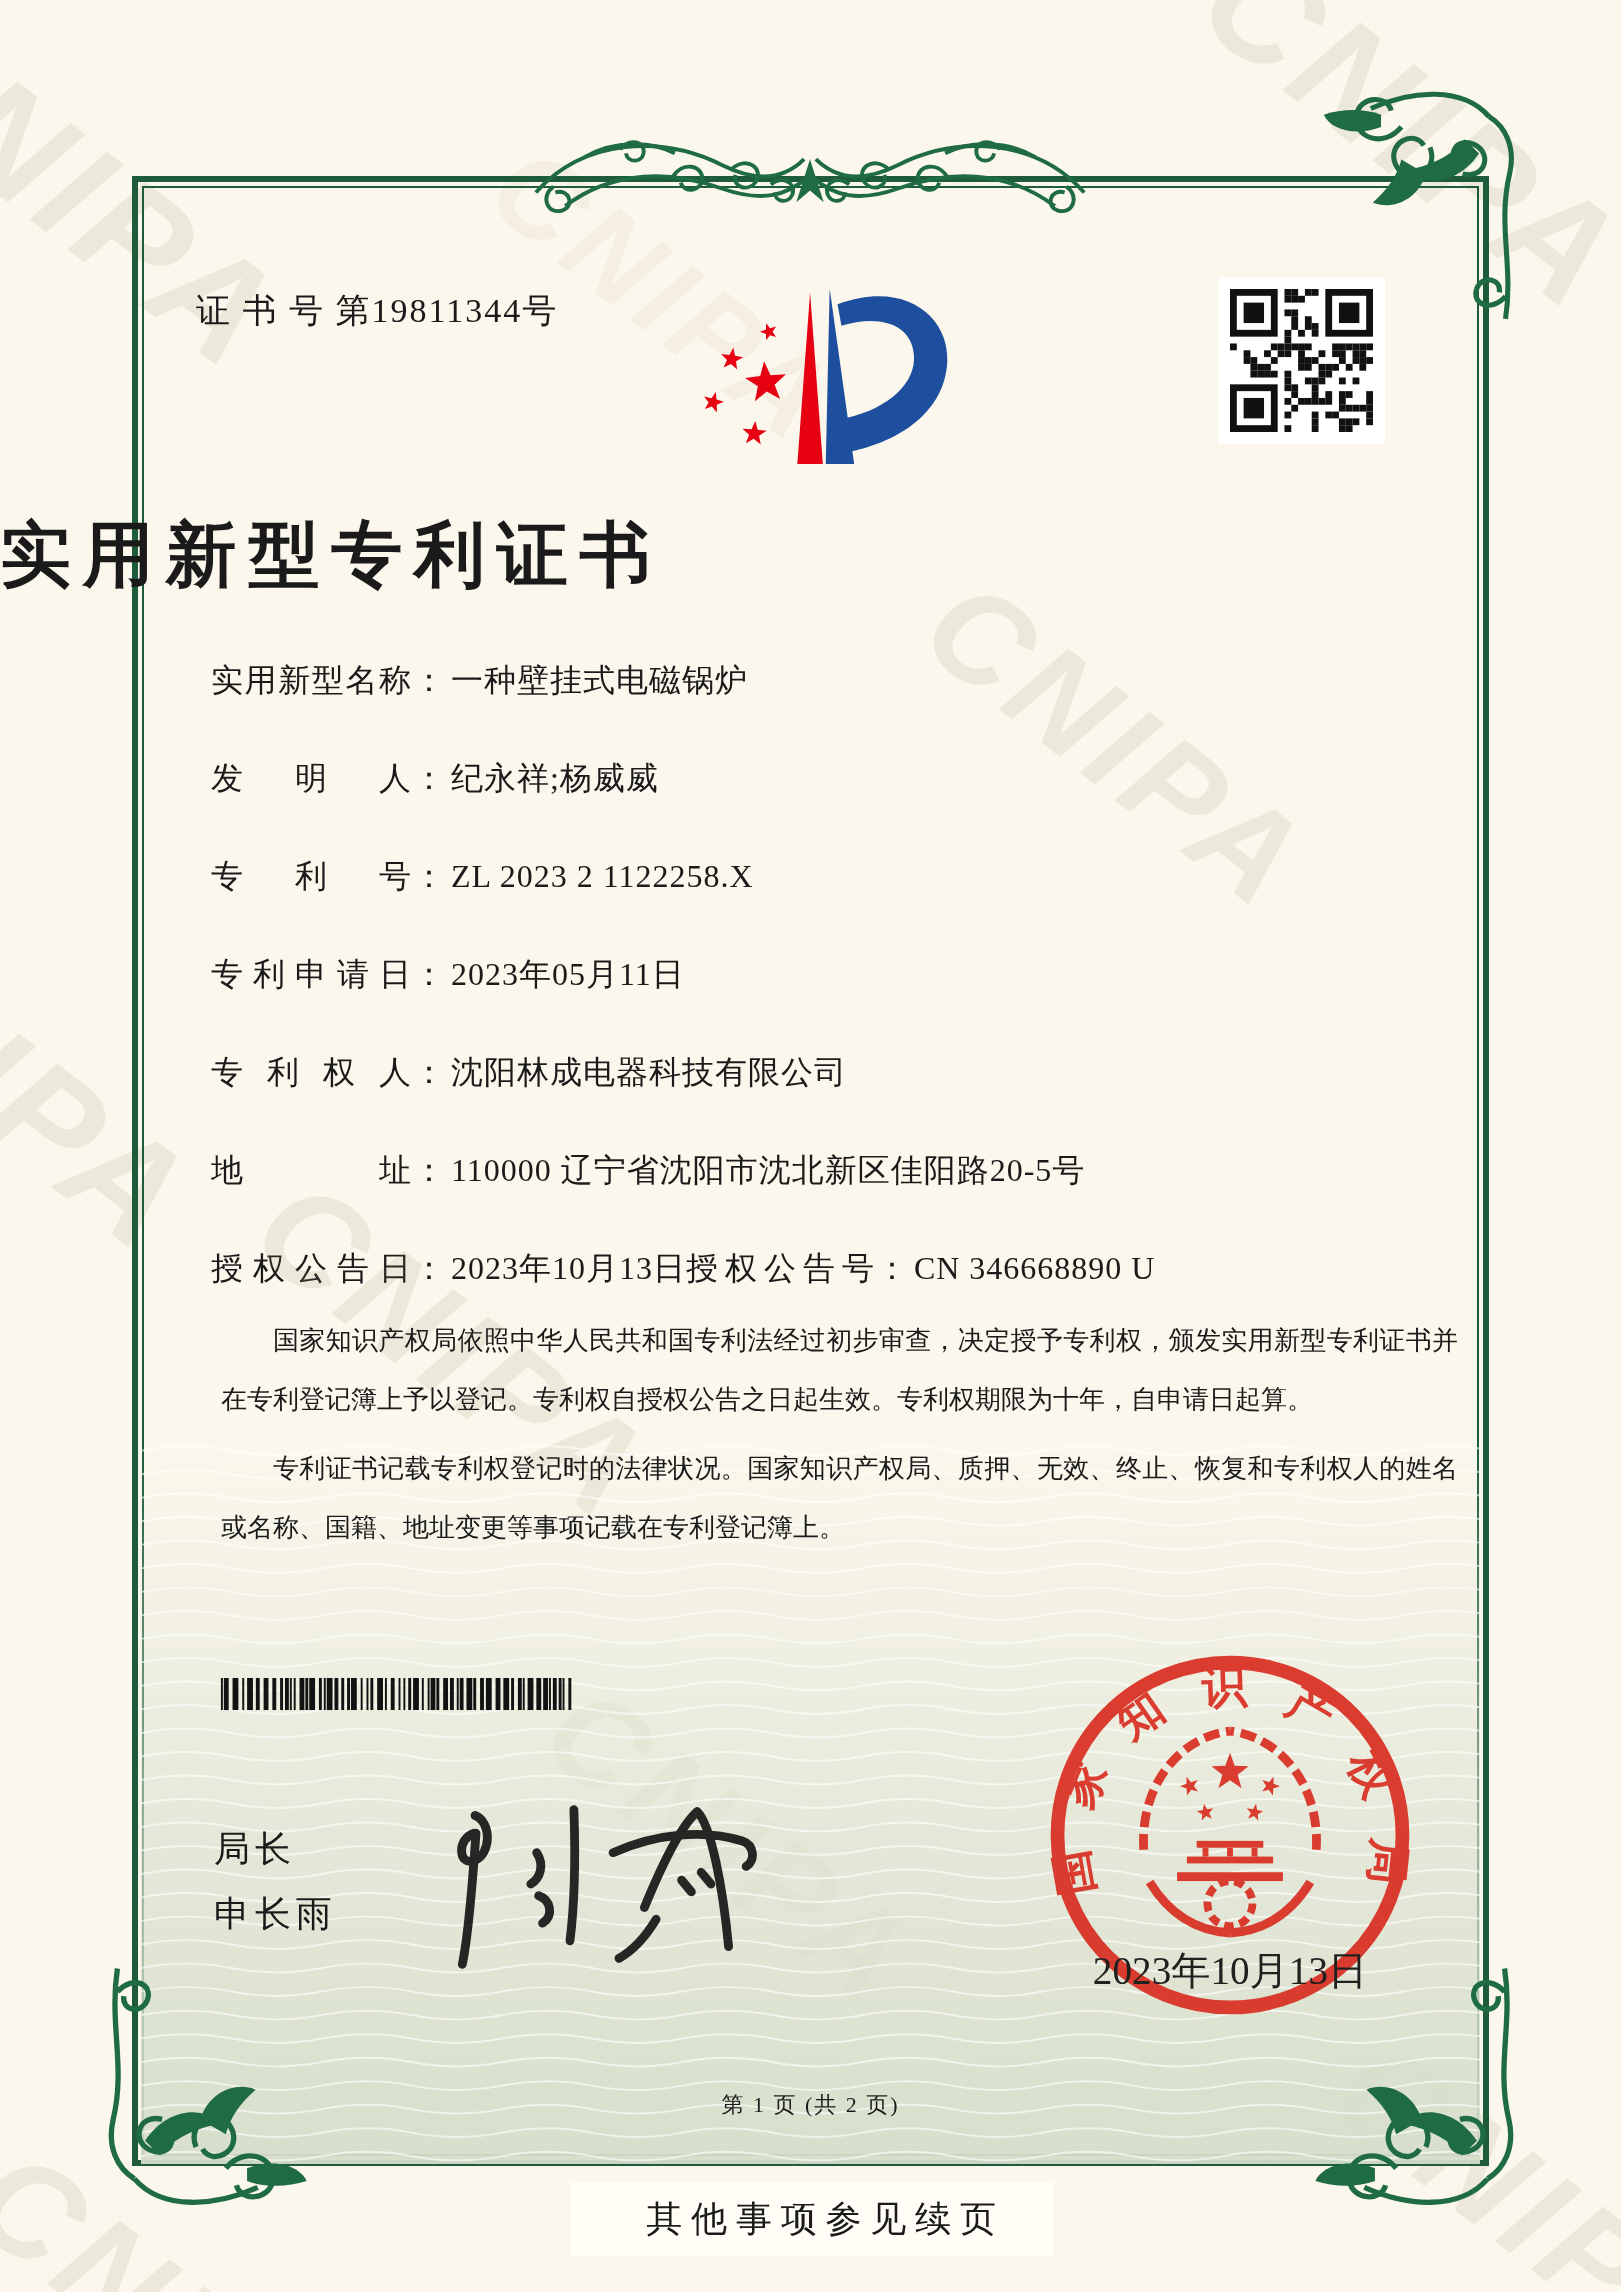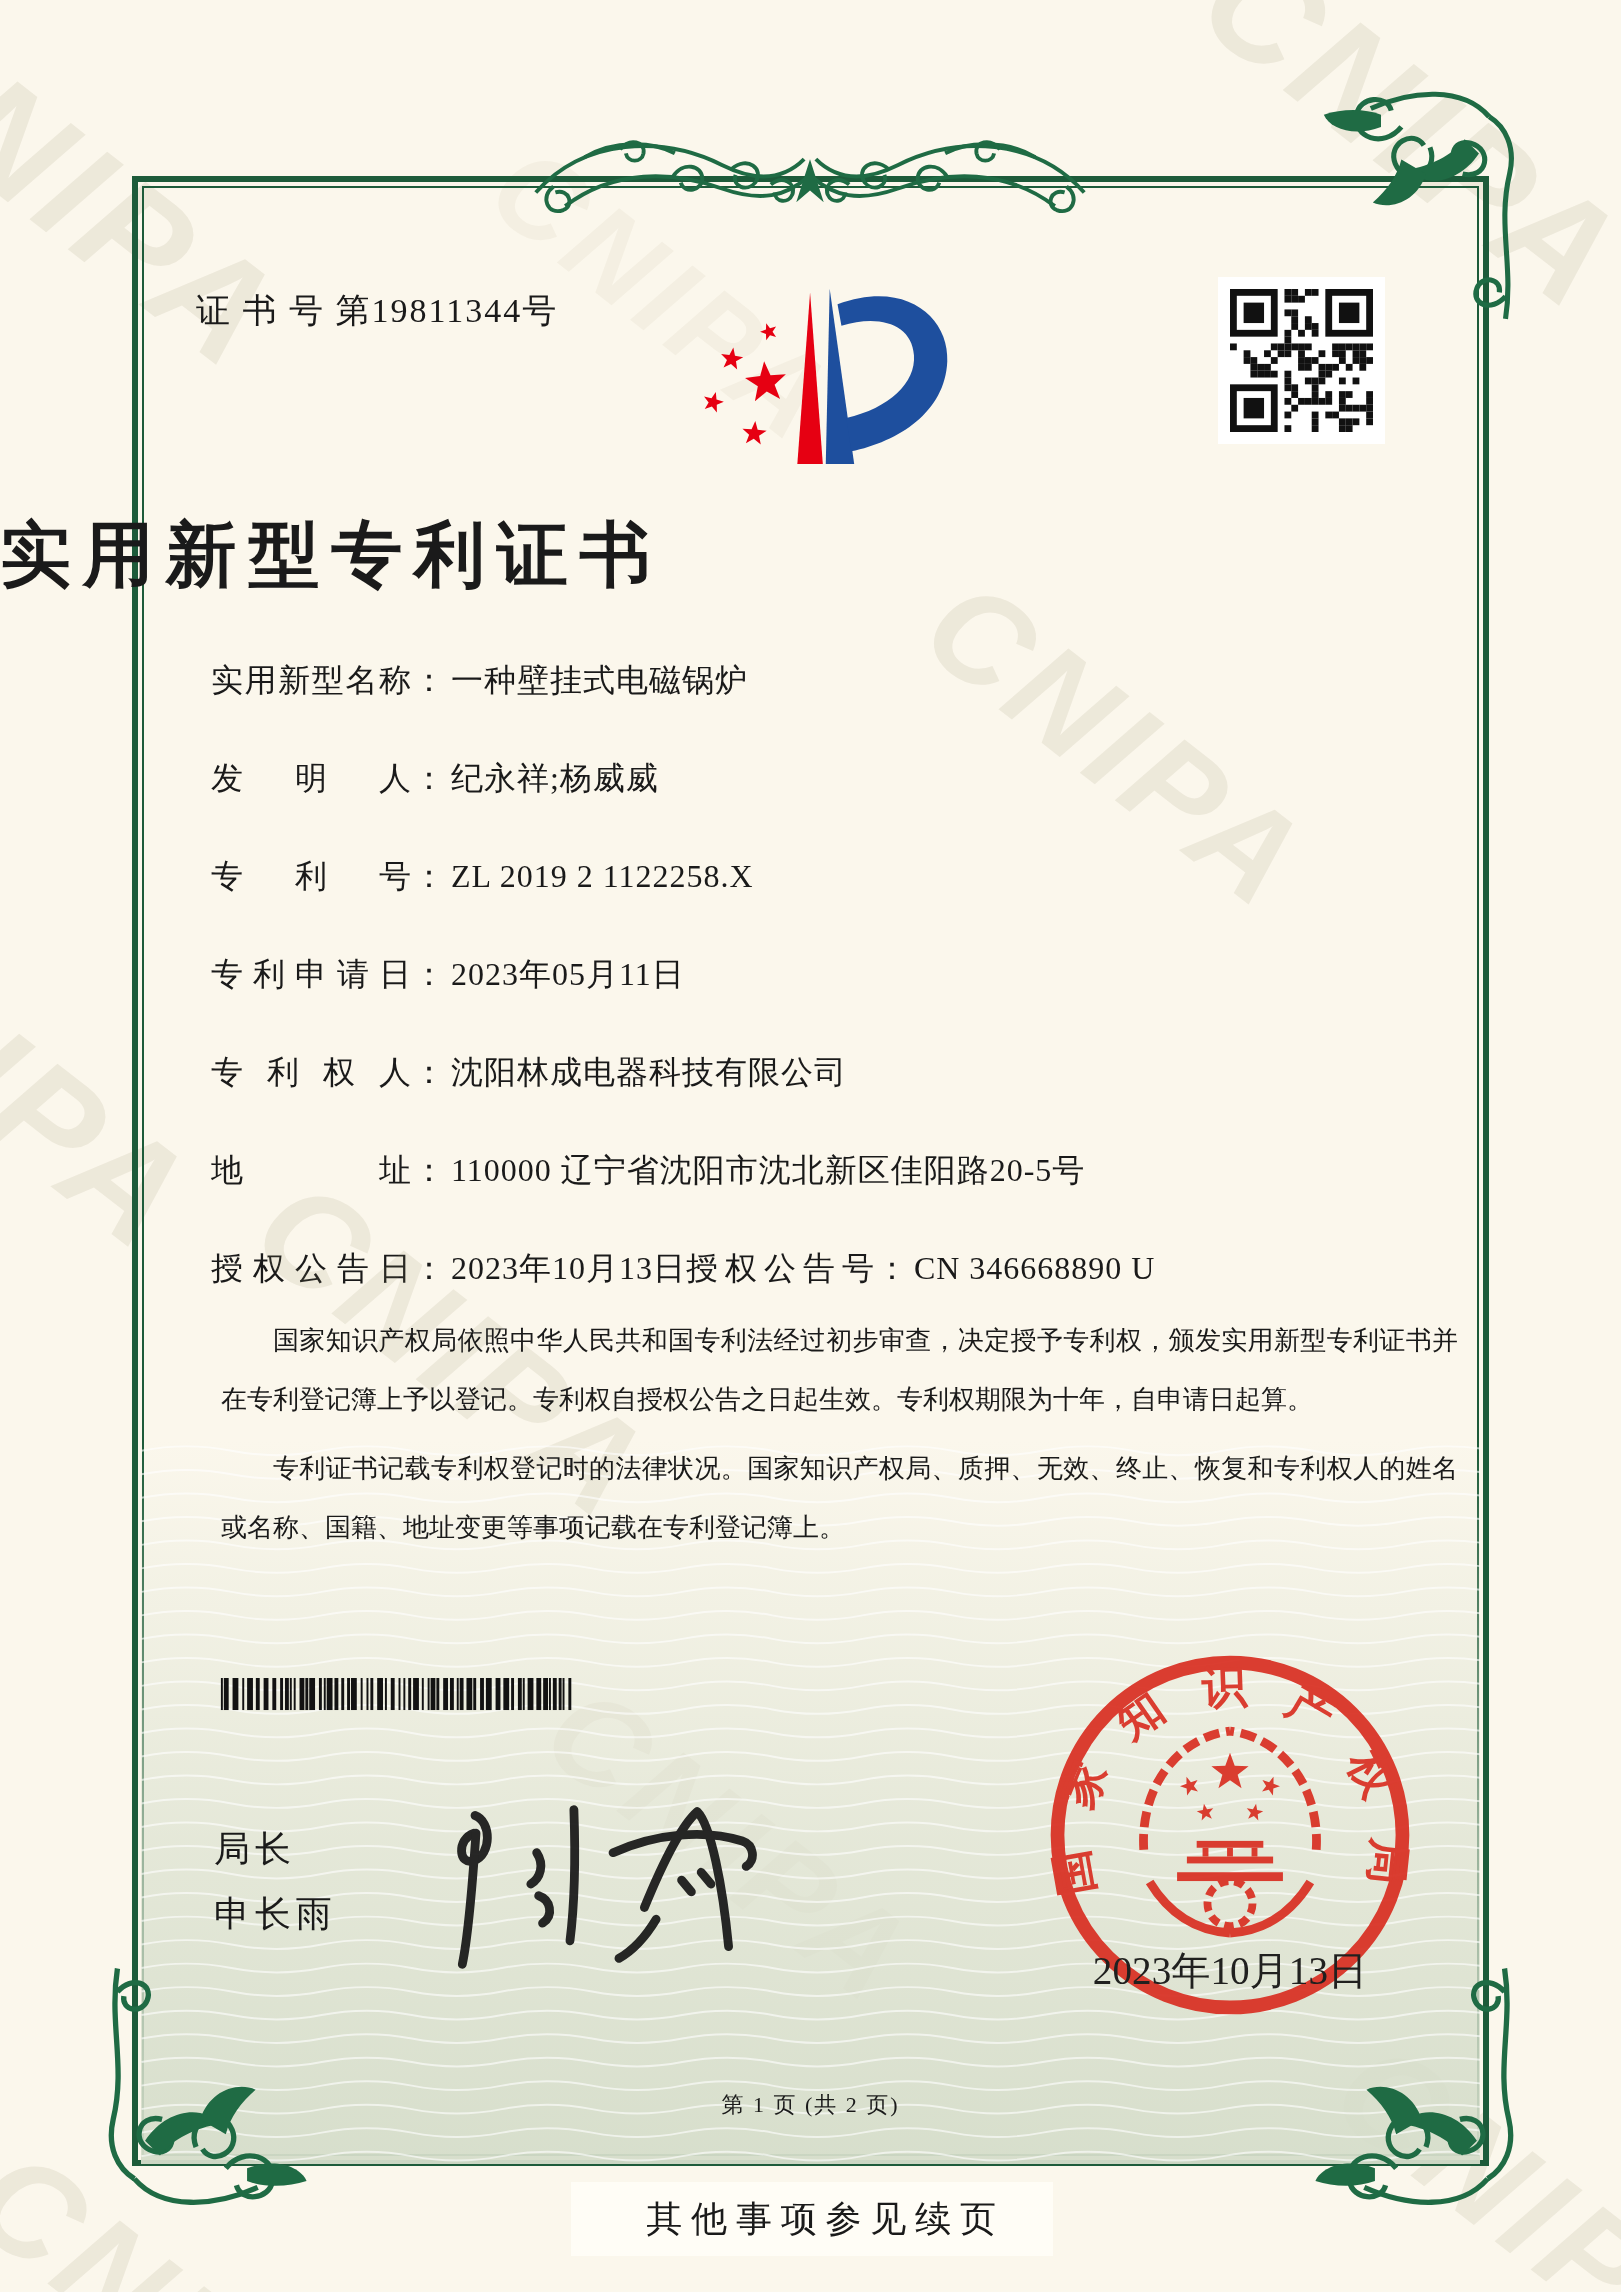--- a/index.html
+++ b/index.html
@@ -337,21 +337,21 @@
       <span>发</span>
       <span>明</span>
       <span>人</span>
     </span><span class="fcolon">：</span><span class="fvalue">纪永祥;杨威威</span>
 </div>
 <div class="field-row" style="top:855px;">
   <span class="jlabel">
       <span>专</span>
       <span>利</span>
       <span>号</span>
-    </span><span class="fcolon">：</span><span class="fvalue">ZL 2019 2 1122258.X</span>
+    </span><span class="fcolon">：</span><span class="fvalue">ZL 2023 2 1122258.X</span>
 </div>
 <div class="field-row" style="top:953px;">
   <span class="jlabel">
       <span>专</span>
       <span>利</span>
       <span>申</span>
       <span>请</span>
       <span>日</span>
     </span><span class="fcolon">：</span><span class="fvalue">2023年05月11日</span>
 </div>

